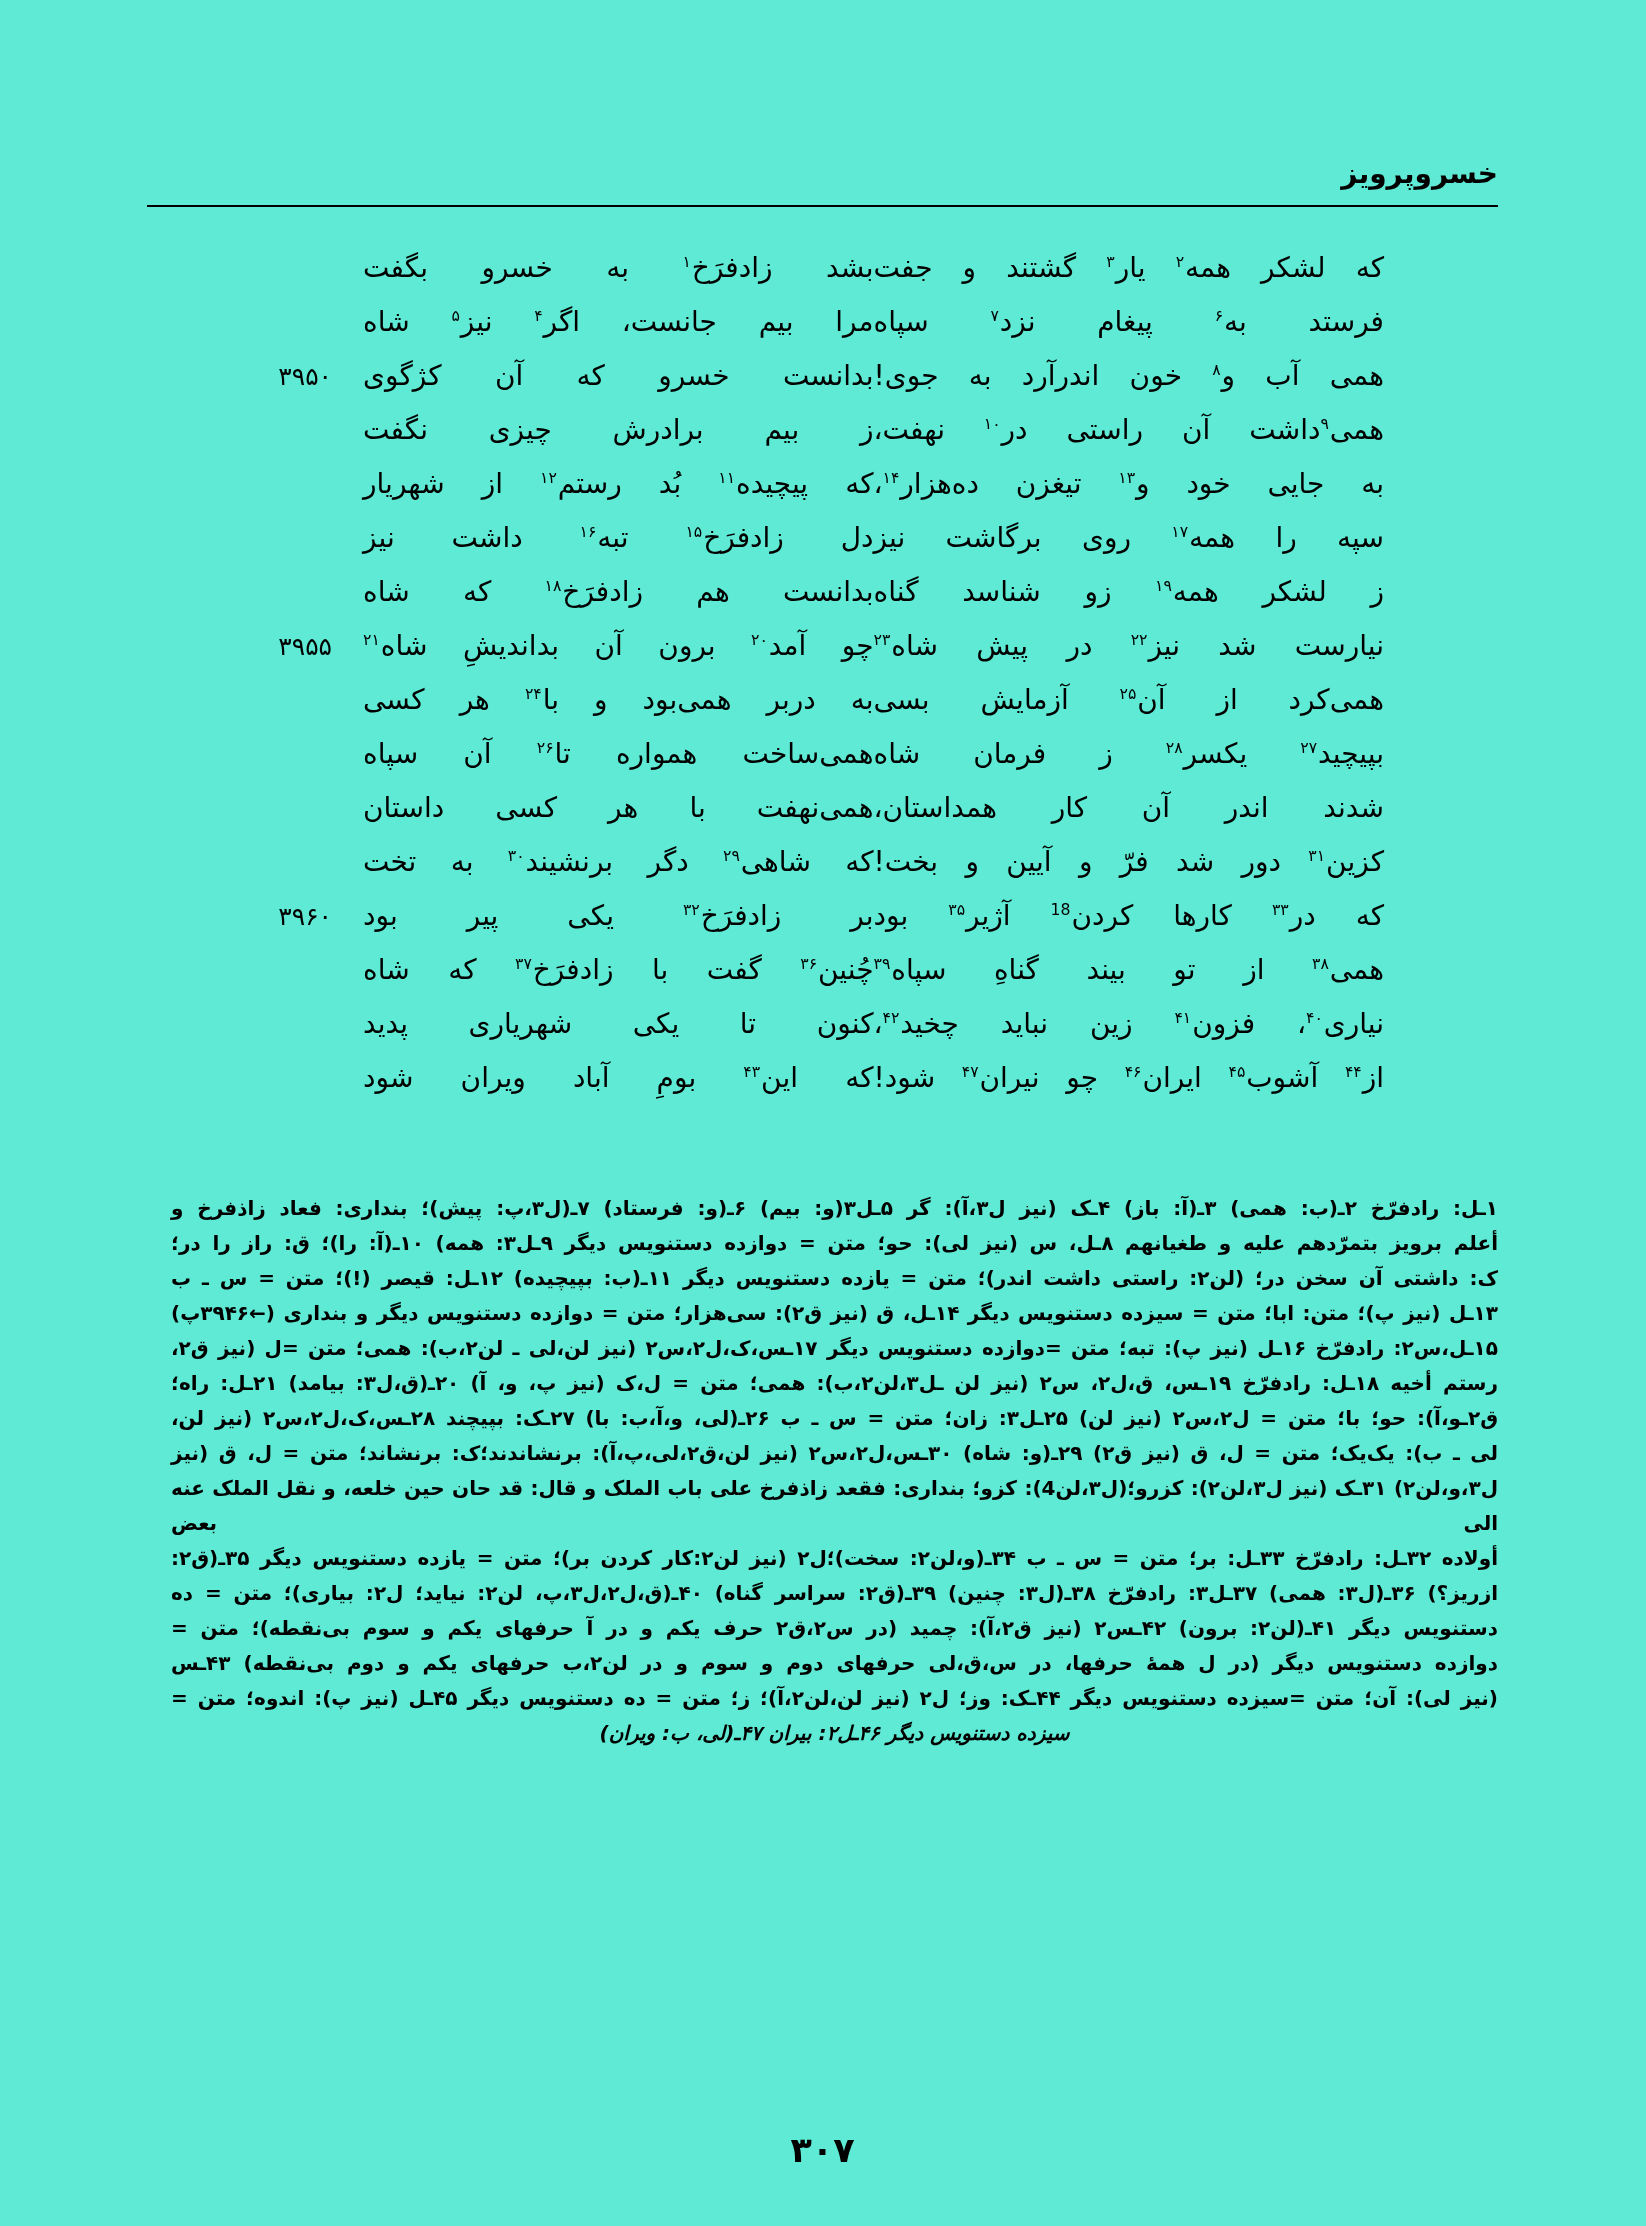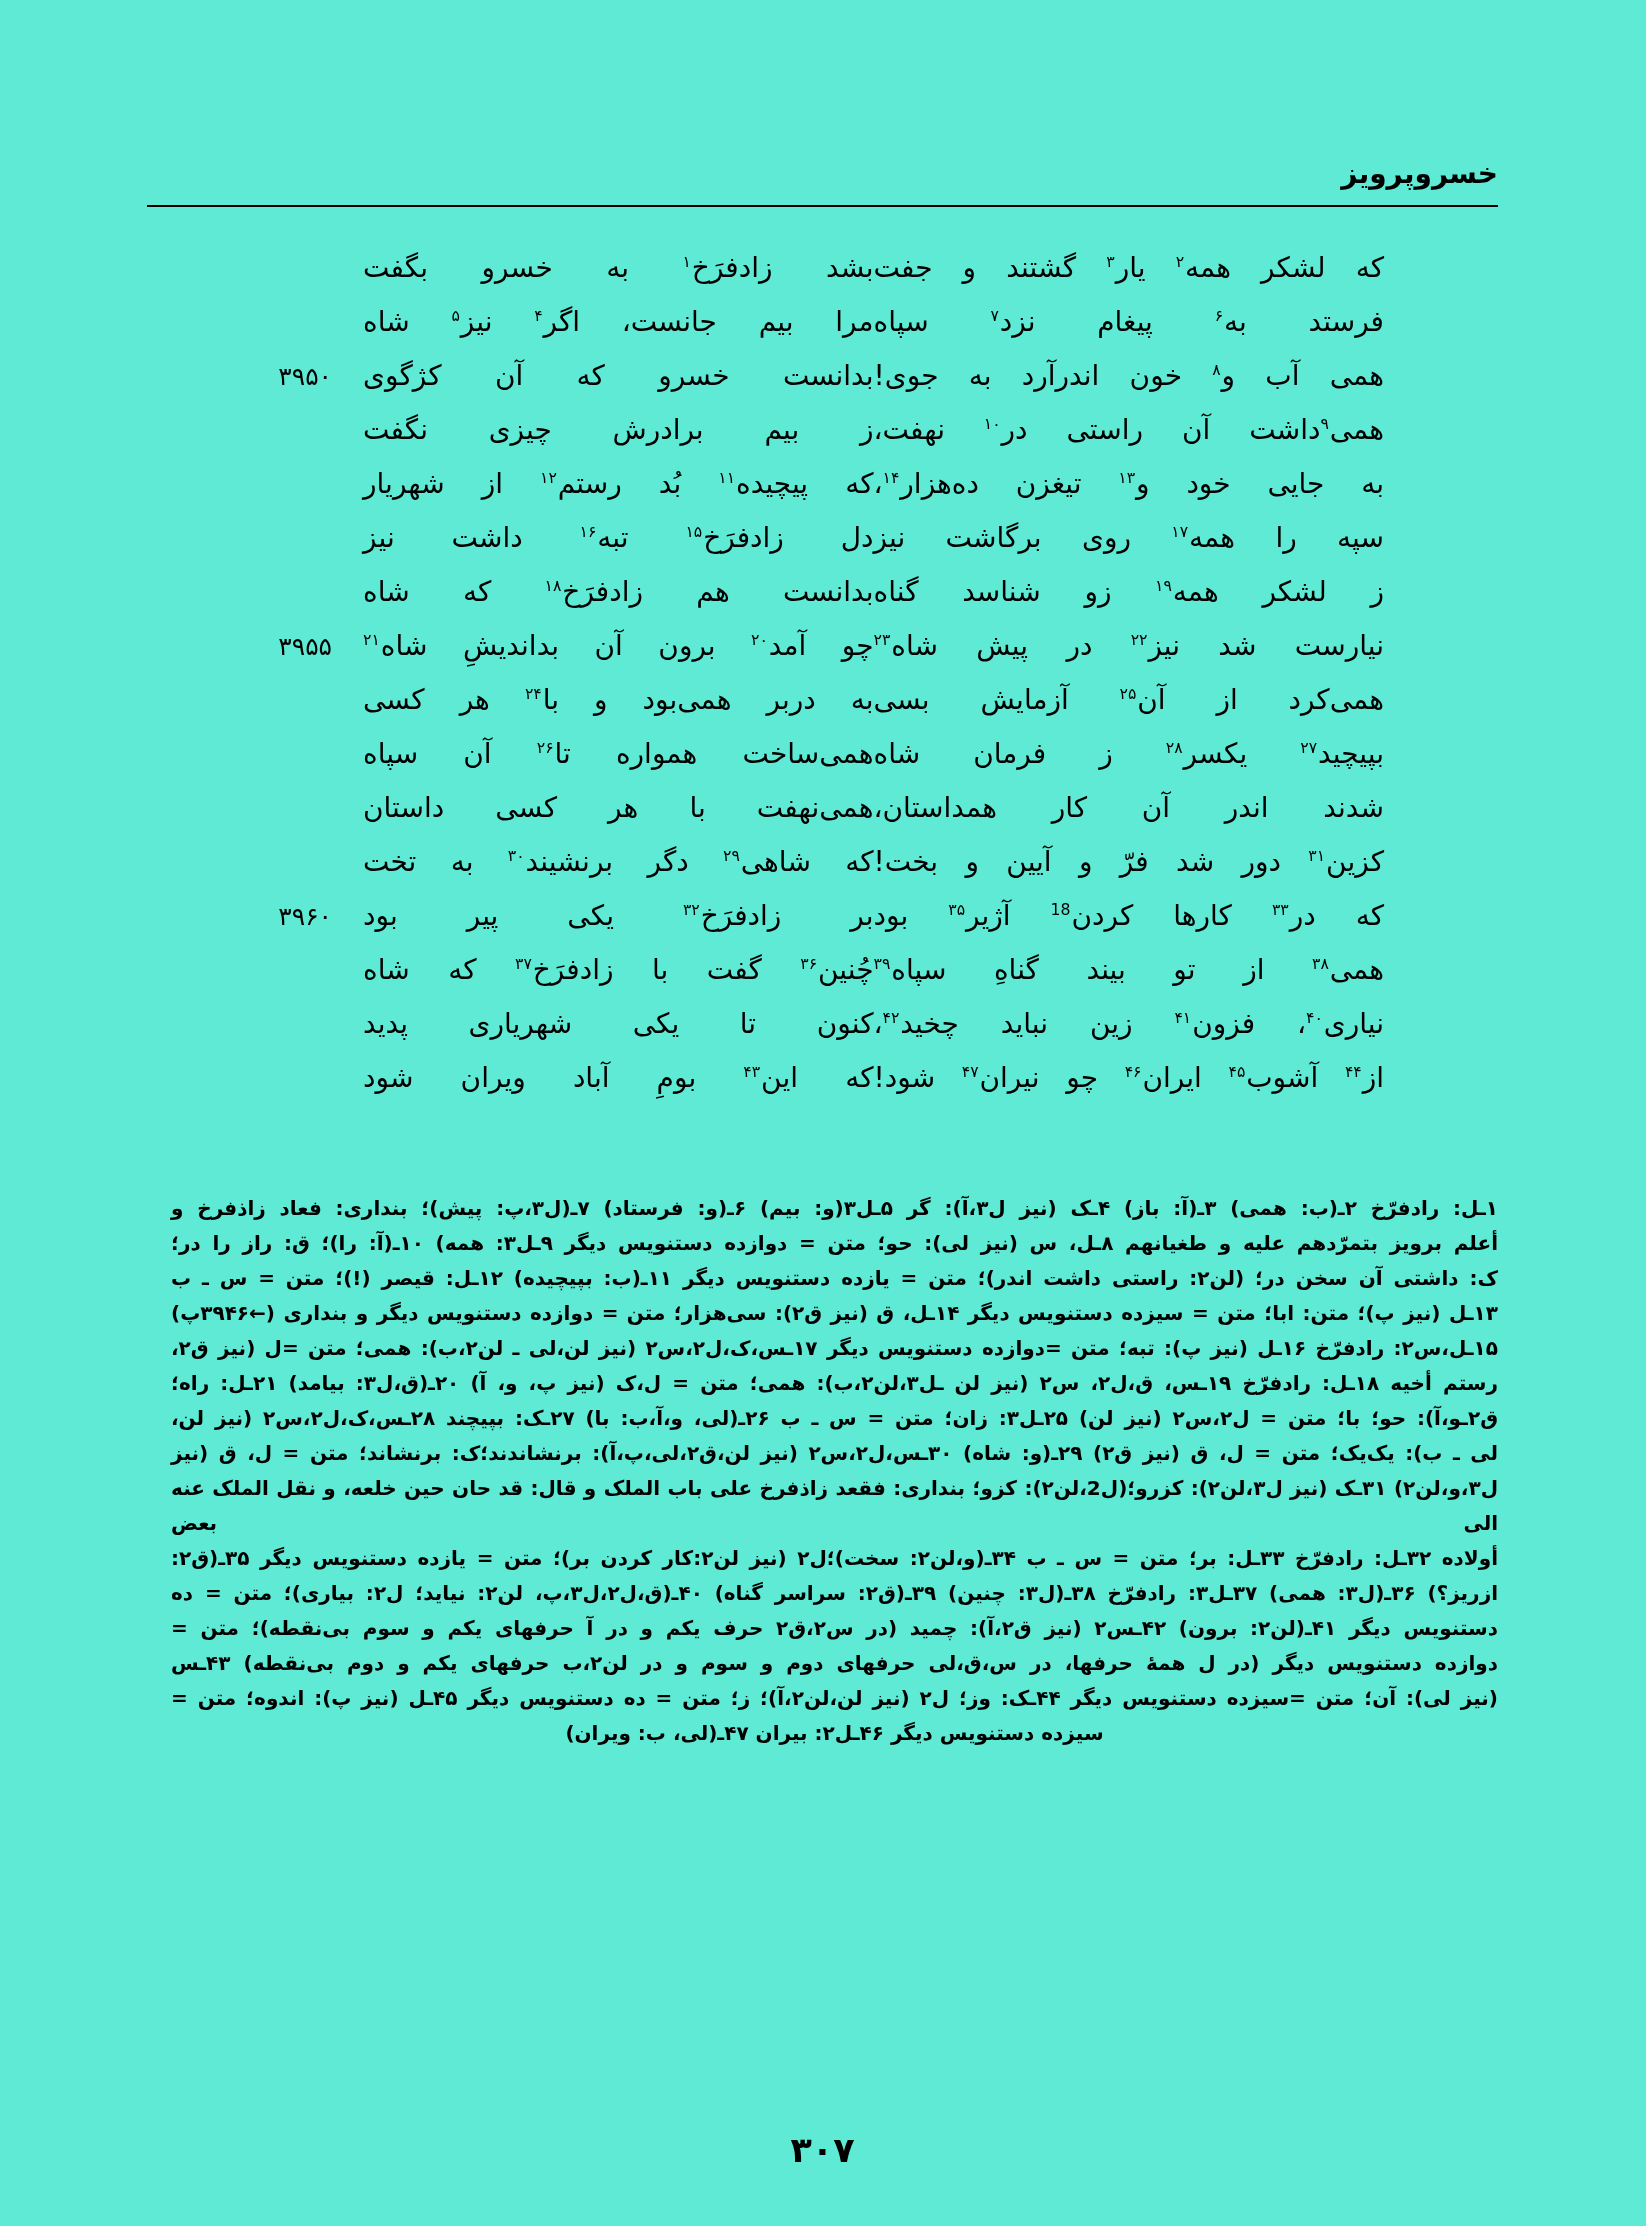--- a/index.html
+++ b/index.html
@@ -113,20 +113,21 @@
     margin-left: 24px;
   }
   .apparatus p {
     margin: 0;
     padding: 0;
     text-align: justify;
     text-align-last: justify;
   }
   .apparatus p.last {
     text-align-last: center;
+    font-style: italic;
   }
 
   
   .folio {
     position: absolute;
     left: 0;
     right: 0;
     top: 2130px;
     text-align: center;
     font-size: 35px;
@@ -507,21 +508,21 @@
 
   <div class="apparatus" id="apparatus">
       <p>۱ـل: رادفرّخ  ۲ـ(ب: همی)  ۳ـ(آ: باز)  ۴ـک (نیز ل‏۳،آ): گر  ۵ـل‏۳(و: بیم)  ۶ـ(و: فرستاد)  ۷ـ(ل‏۳،پ: پیش)؛ بنداری: فعاد زاذفرخ و</p>
       <p>أعلم برویز بتمرّدهم علیه و طغیانهم  ۸ـل، س (نیز لی): حو؛ متن = دوازده دستنویس دیگر  ۹ـل‏۳: همه)  ۱۰ـ(آ: را)؛ ق: راز را در؛</p>
       <p>ک: داشتی آن سخن در؛ (لن‏۲: راستی داشت اندر)؛ متن = یازده دستنویس دیگر  ۱۱ـ(ب: بپیچیده)  ۱۲ـل: قیصر (!)؛ متن = س ـ ب</p>
       <p>۱۳ـل (نیز پ)؛ متن: ابا؛ متن = سیزده دستنویس دیگر  ۱۴ـل، ق (نیز ق‏۲): سی‌هزار؛ متن = دوازده دستنویس دیگر و بنداری (←۳۹۴۶پ)</p>
       <p>۱۵ـل،س‏۲: رادفرّخ  ۱۶ـل (نیز پ): تبه؛ متن =دوازده دستنویس دیگر  ۱۷ـس،ک،ل‏۲،س‏۲ (نیز لن،لی ـ لن‏۲،ب): همی؛ متن =ل (نیز ق‏۲،</p>
       <p>رستم أخیه  ۱۸ـل: رادفرّخ  ۱۹ـس، ق،ل‏۲، س‏۲ (نیز لن ـل‏۳،لن‏۲،ب): همی؛ متن = ل،ک (نیز پ، و، آ)  ۲۰ـ(ق،ل‏۳: بیامد)  ۲۱ـل: راه؛</p>
       <p>ق‏۲ـو،آ): حو؛ با؛ متن = ل‏۲،س‏۲ (نیز لن)  ۲۵ـل‏۳: زان؛ متن = س ـ ب  ۲۶ـ(لی، و،آ،ب: با)  ۲۷ـک: بپیچند  ۲۸ـس،ک،ل‏۲،س‏۲ (نیز لن،</p>
       <p>لی ـ ب): یک‌یک؛ متن = ل، ق (نیز ق‏۲)  ۲۹ـ(و: شاه)  ۳۰ـس،ل‏۲،س‏۲ (نیز لن،ق‏۲،لی،پ،آ): برنشاندند؛ک: برنشاند؛ متن = ل، ق (نیز</p>
-      <p>ل‏۳،و،لن‏۲)  ۳۱ـک (نیز ل‏۳،لن‏۲): کزرو؛(ل‏2،لن‏۲): کزو؛ بنداری: فقعد زاذفرخ علی باب الملک و قال: قد حان حین خلعه، و نقل الملک عنه الی بعض</p>
+      <p>ل‏۳،و،لن‏۲)  ۳۱ـک (نیز ل‏۳،لن‏۲): کزرو؛(ل‏۳،لن‏4): کزو؛ بنداری: فقعد زاذفرخ علی باب الملک و قال: قد حان حین خلعه، و نقل الملک عنه الی بعض</p>
       <p>أولاده  ۳۲ـل: رادفرّخ  ۳۳ـل: بر؛ متن = س ـ ب  ۳۴ـ(و،لن‏۲: سخت)؛ل‏۲ (نیز لن‏۲:کار کردن بر)؛ متن = یازده دستنویس دیگر  ۳۵ـ(ق‏۲:</p>
       <p>ازریز؟)  ۳۶ـ(ل‏۳: همی)  ۳۷ـل‏۳: رادفرّخ  ۳۸ـ(ل‏۳: چنین)  ۳۹ـ(ق‏۲: سراسر گناه)  ۴۰ـ(ق،ل‏۲،ل‏۳،پ، لن‏۲: نیاید؛ ل‏۲: بیاری)؛ متن = ده</p>
       <p>دستنویس دیگر  ۴۱ـ(لن‏۲: برون)  ۴۲ـس‏۲ (نیز ق‏۲،آ): چمید (در س‏۲،ق‏۲ حرف یکم و در آ حرفهای یکم و سوم بی‌نقطه)؛ متن =</p>
       <p>دوازده دستنویس دیگر (در ل همهٔ حرفها، در س،ق،لی حرفهای دوم و سوم و در لن‏۲،ب حرفهای یکم و دوم بی‌نقطه)  ۴۳ـس</p>
       <p>(نیز لی): آن؛ متن =سیزده دستنویس دیگر  ۴۴ـک: وز؛ ل‏۲ (نیز لن،لن‏۲،آ)؛ ز؛ متن = ده دستنویس دیگر  ۴۵ـل (نیز پ): اندوه؛ متن =</p>
       <p class="last">سیزده دستنویس دیگر  ۴۶ـل‏۲: بیران  ۴۷ـ(لی، ب: ویران)</p>
     </div>
 
   <div class="folio">۳۰۷</div>
 

